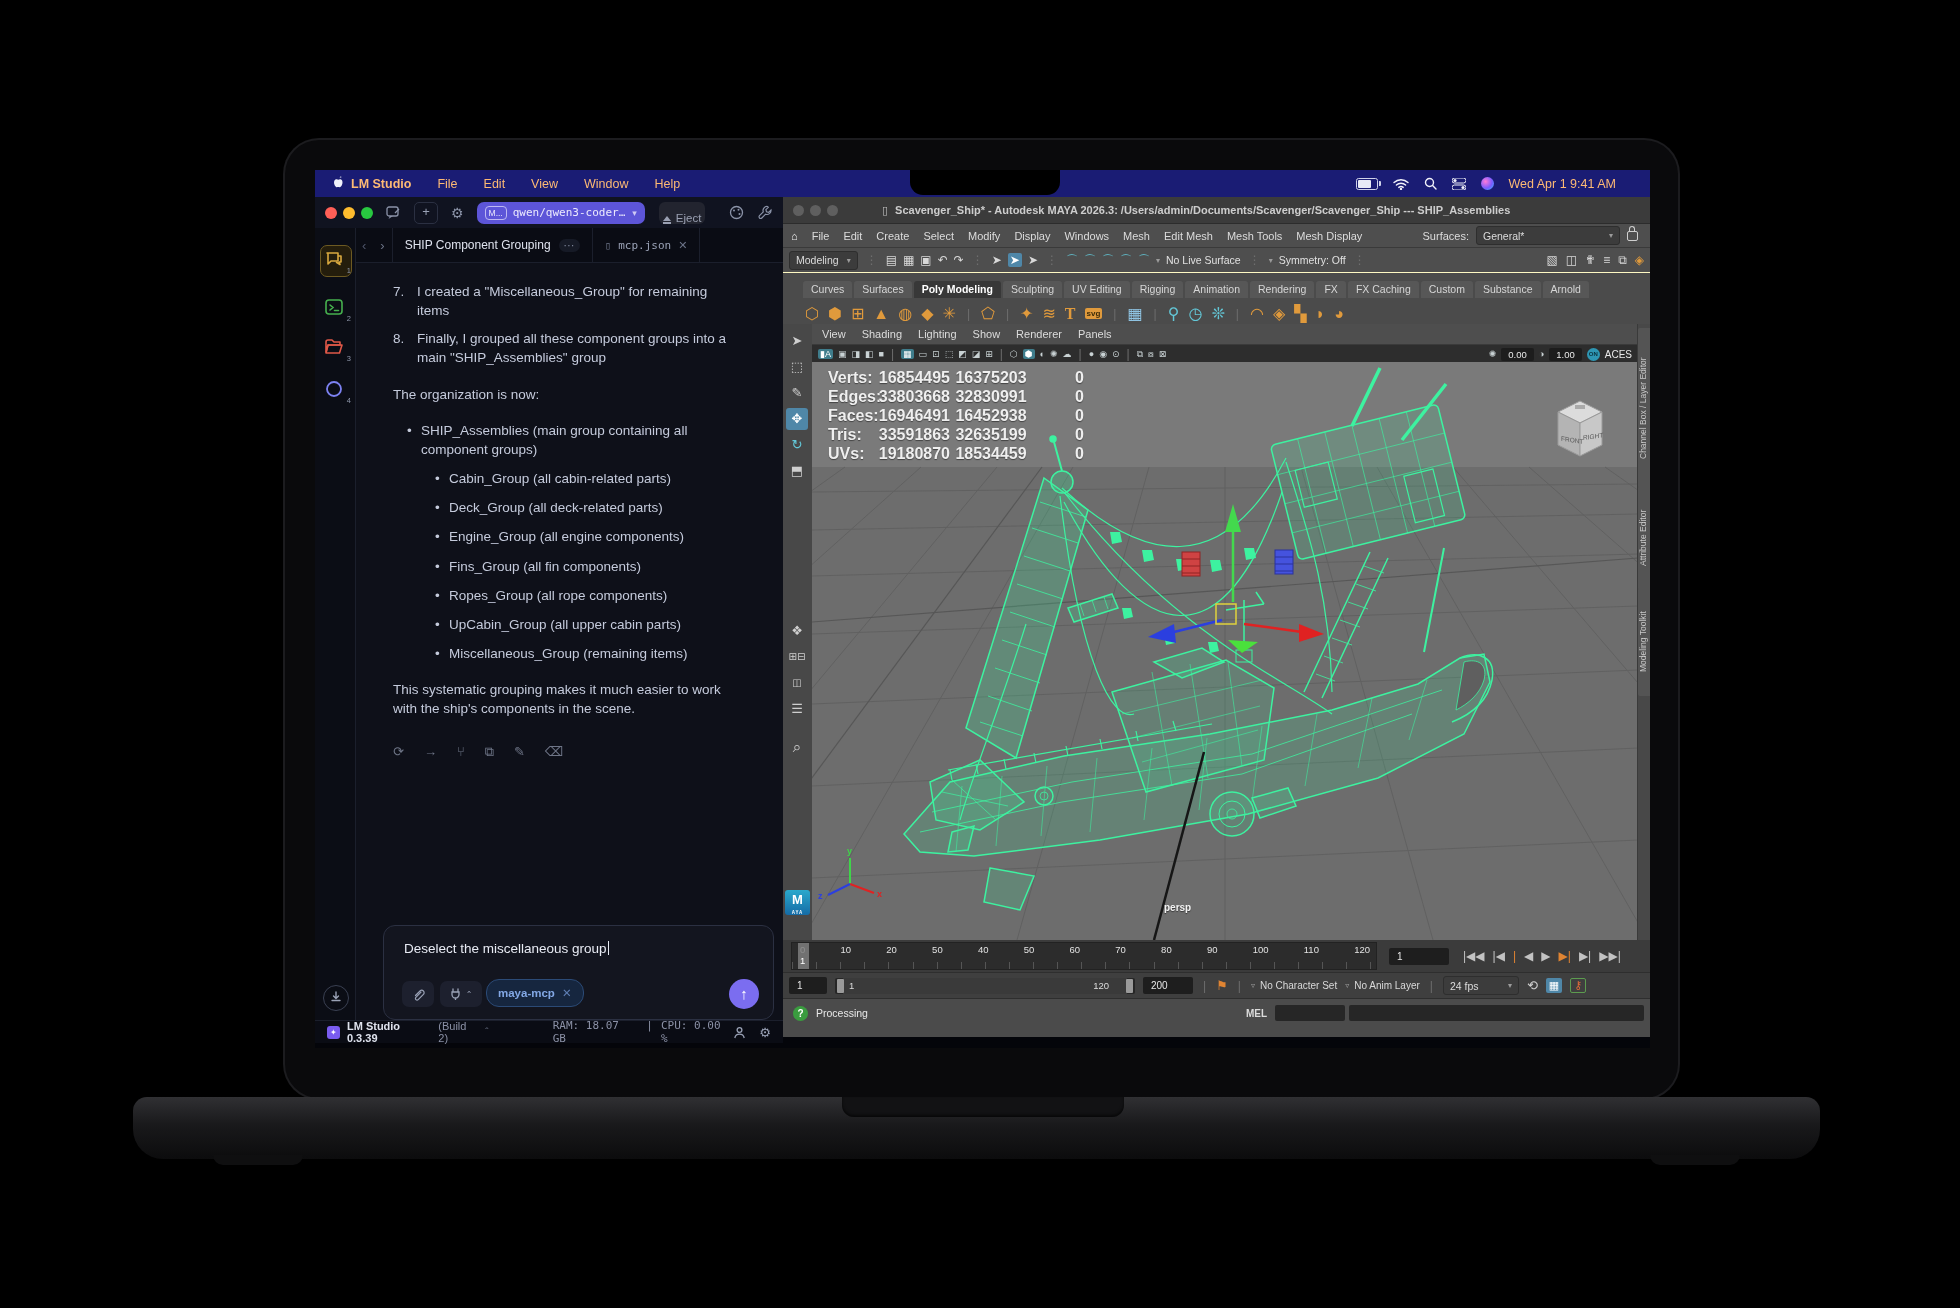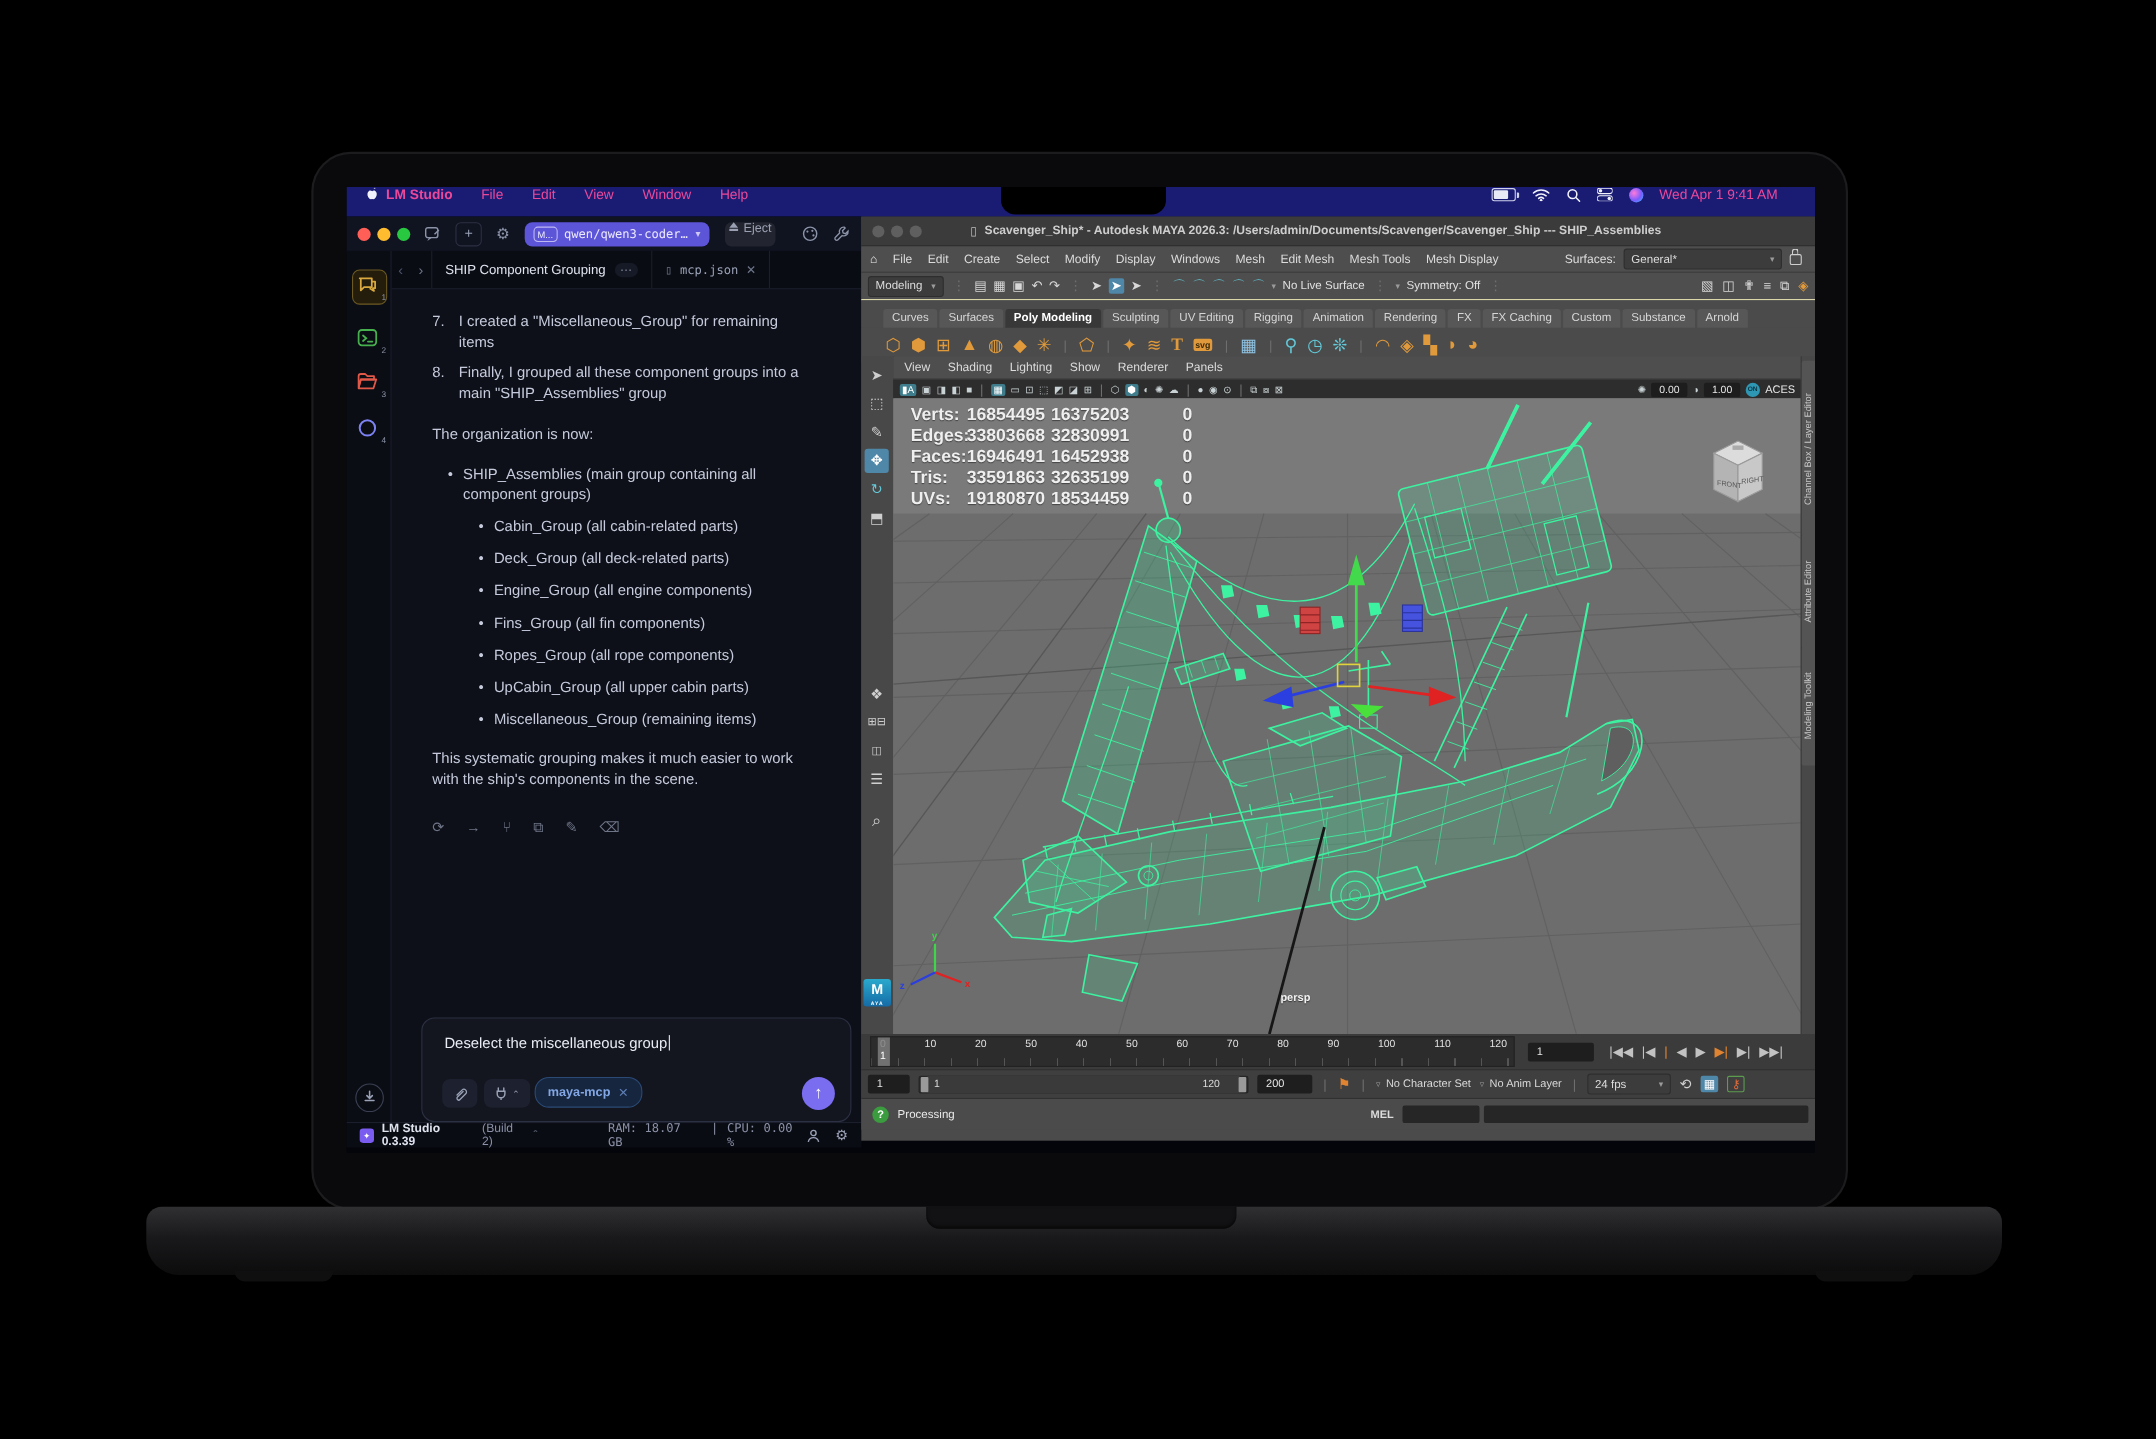--- a/index.html
+++ b/index.html
@@ -13,40 +13,40 @@
          background:#0a0a0c;box-shadow:0 0 0 2px #1c1c1f,0 18px 50px rgba(0,0,0,.8);}
   .display{left:315px;top:170px;width:1335px;height:878px;background:#04050a;overflow:hidden;}
   .notch{left:595px;top:0;width:150px;height:25px;background:#000;border-radius:0 0 13px 13px;z-index:60;}
   .base{left:133px;top:1097px;width:1687px;height:62px;border-radius:14px 14px 30px 30px;
         background:linear-gradient(#303033,#19191b 45%,#0c0c0d);}
   .base-notch{left:709px;top:0;width:282px;height:20px;background:#121214;border-radius:0 0 12px 12px;
         box-shadow:inset 0 -2px 3px rgba(0,0,0,.6);}
   .foot{top:58px;width:90px;height:10px;border-radius:0 0 10px 10px;background:#0f0f10;}
 
   
-  .menubar{left:0;top:0;width:1335px;height:27px;background:#1a1c74;color:#ec4899;
-           font-size:12.5px;display:flex;align-items:flex-start;z-index:50;}
+  .menubar{left:0;top:0;width:1335px;height:27px;background:#1a1c74;color:#fdba74;
+           font-size:12.5px;display:flex;align-items:center;z-index:50;}
   .menubar .mi{margin-right:26px;}
   .mb-right{margin-left:auto;display:flex;align-items:center;gap:15px;padding-right:34px;}
   .batt{width:20px;height:10px;border:1px solid #cfd2ea;border-radius:2.5px;position:relative;}
   .batt i{position:absolute;left:1px;top:1px;bottom:1px;width:13px;background:#e8eaf6;border-radius:1px;}
   .batt b{position:absolute;right:-4px;top:2.5px;width:2px;height:5px;background:#cfd2ea;border-radius:0 1px 1px 0;}
 
   
   .lm{left:0;top:27px;width:468px;height:846px;background:#0e1019;color:#c9cede;}
   .lm-top{height:31px;display:flex;align-items:center;padding:0 10px;background:#101320;border-bottom:1px solid #1b1f2c;}
   .tl{width:12px;height:12px;border-radius:50%;margin-right:6px;}
   .lm-ico{color:#8b93a8;font-size:13px;margin:0 7px;}
   .plusbox{width:22px;height:20px;border:1px solid #2b3042;border-radius:5px;color:#9aa2b6;
            font-size:13px;line-height:18px;text-align:center;margin:0 6px;}
   .pill{background:#5d55d8;border-radius:7px;height:22px;display:flex;align-items:center;
         padding:0 8px;margin-left:6px;color:#eceafd;}
   .pill .mb{border:1px solid #beb8f2;border-radius:4px;font-size:8.5px;padding:0 3px;margin-right:6px;line-height:12px;}
   .pill .mt{font-family:"DejaVu Sans Mono",monospace;font-size:11px;}
-  .eject{background:#22242f;border-radius:6px;height:22px;display:flex;align-items:flex-start;gap:5px;
+  .eject{background:#22242f;border-radius:6px;height:22px;display:flex;align-items:flex-end;gap:5px;
          padding:0 4px;margin-left:14px;color:#9aa0b2;font-size:11.5px;}
   .ej-tri{width:0;height:0;border-left:4px solid transparent;border-right:4px solid transparent;border-bottom:5px solid #9aa0b2;}
   .ej-bar{width:8px;height:2px;background:#9aa0b2;margin-top:1px;}
   .lm-tabs{position:absolute;left:40px;top:31px;width:428px;height:34px;display:flex;align-items:center;
            background:#0a0c14;border-bottom:1px solid #1b1f2c;font-size:12px;}
   .tab-chev{color:#6c7488;font-size:13px;padding:0 7px;}
   .tab1{display:flex;align-items:center;gap:8px;padding:0 12px;height:100%;border-right:1px solid #1b1f2c;border-left:1px solid #1b1f2c;color:#dfe3ee;}
   .tabdots{color:#7c8498;background:#161a26;border-radius:9px;padding:0 5px;font-size:11px;}
   .tab2{display:flex;align-items:center;gap:7px;padding:0 12px;height:100%;color:#9aa2b6;border-right:1px solid #1b1f2c;
         font-family:"DejaVu Sans Mono",monospace;font-size:11px;}

